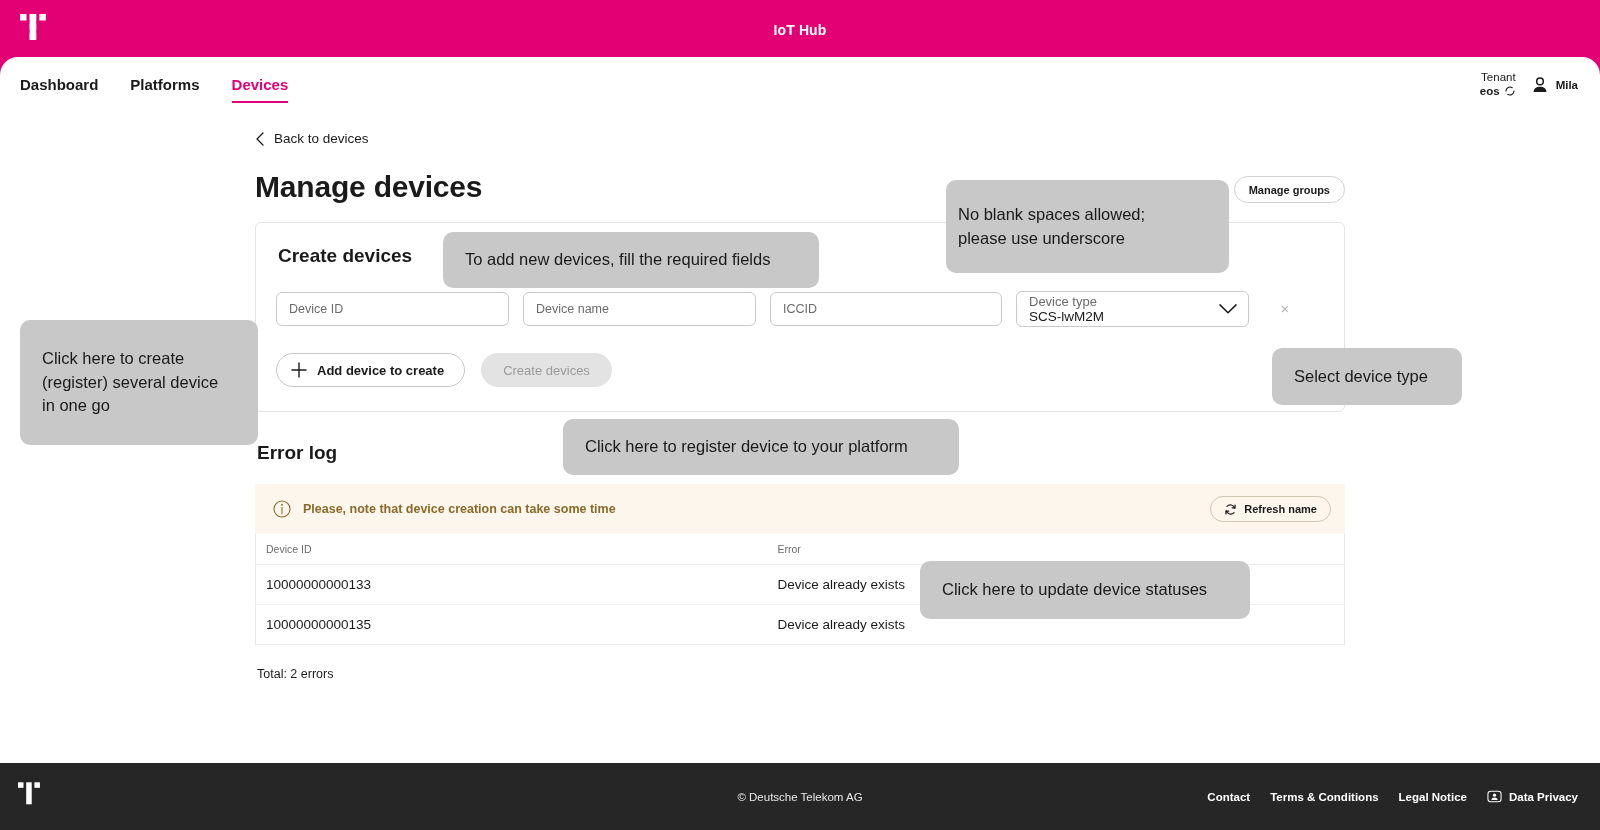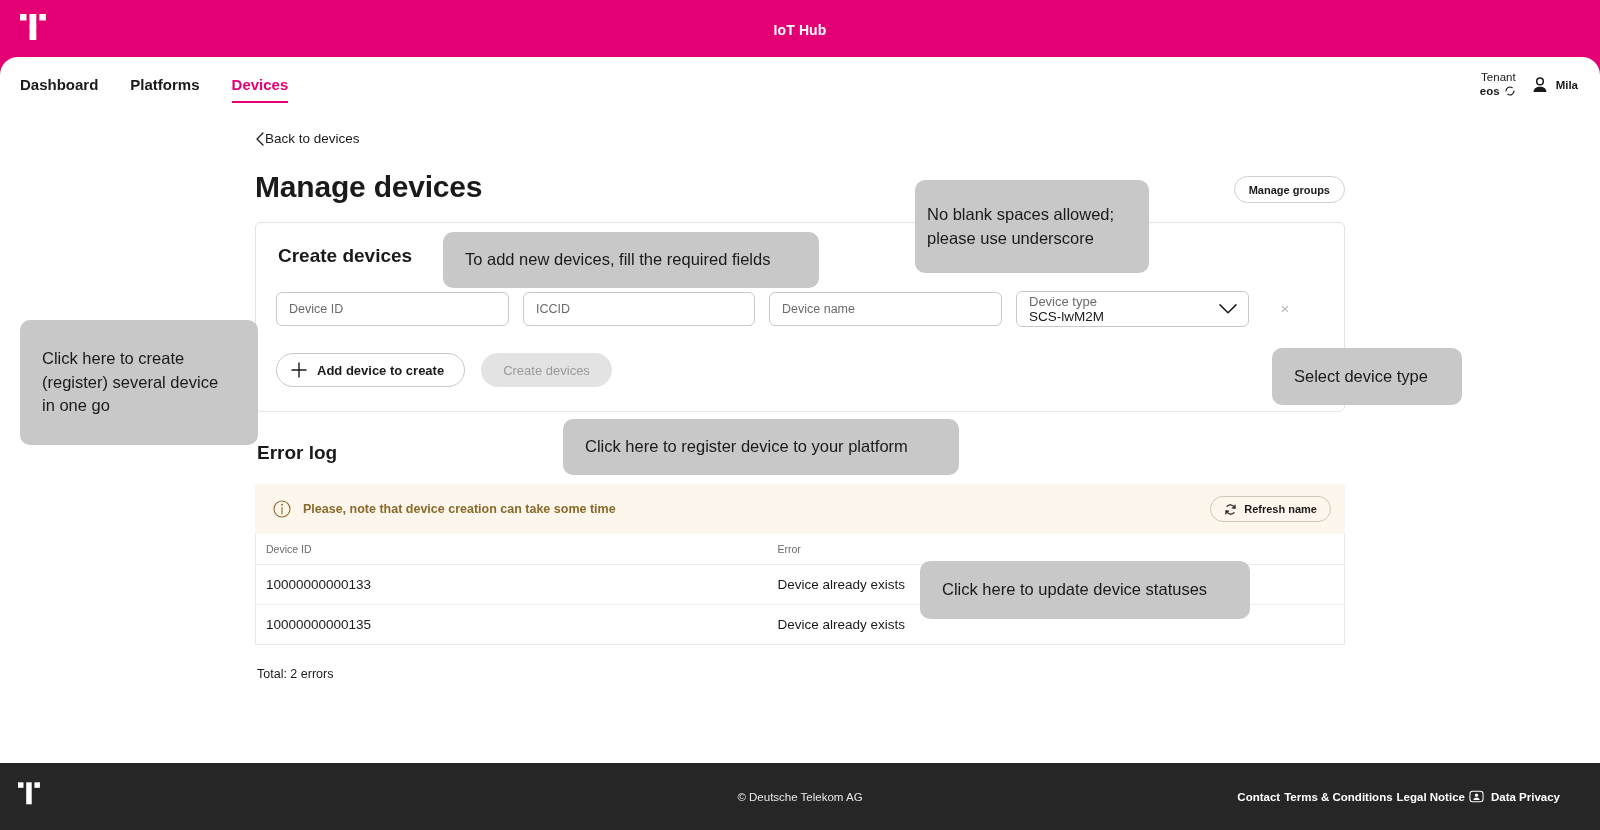--- a/index.html
+++ b/index.html
@@ -82,21 +82,21 @@
   .user-name { font-size: 11.5px; font-weight: 700; color: #1a1a1a; }
 
   
   .content {
     position: absolute;
     left: 255px; top: 74px;
     width: 1090px;
   }
 
   .back {
-    display: flex; align-items: center; 
+    display: flex; align-items: center; gap: 9px;
     font-size: 13.5px; color: #1a1a1a;
     cursor: pointer;
     width: fit-content;
   }
 
   .title-row {
     margin-top: 24px;
     display: flex; align-items: flex-start; justify-content: space-between;
   }
   .page-title {
@@ -255,22 +255,22 @@
     width: 1600px; height: 67px;
     background: #262626;
     display: flex; align-items: center;
   }
   .tlogo-foot { position: absolute; left: 18px; top: 19px; width: 22px; height: 26px; }
   .copyright {
     position: absolute; left: 0; right: 0; text-align: center;
     font-size: 11.5px; color: #e8e8e8;
   }
   .footer-links {
-    position: absolute; right: 40px;
-    display: flex; align-items: center; gap: 4px;
+    position: absolute; right: 22px;
+    display: flex; align-items: center; gap: 20px;
   }
   .footer-link { font-size: 11.5px; font-weight: 700; color: #ffffff; cursor: pointer; }
   .privacy { display: flex; align-items: center; gap: 7px; }
 </style>
 </head>
 <body>
 
 <div class="app">
 
   <div class="topbar">
@@ -327,22 +327,22 @@
       <div class="title-row">
         <h1 class="page-title">Manage devices</h1>
         <button class="manage-groups-btn">Manage groups</button>
       </div>
 
       <div class="card">
         <h2 class="card-title">Create devices</h2>
 
         <div class="field-row">
           <input class="input w1" type="text" placeholder="Device ID" style="">
+          <input class="input w3" type="text" placeholder="Device name" style="">
           <input class="input w2" type="text" placeholder="ICCID" style="">
-          <input class="input w3" type="text" placeholder="Device name" style="">
 
           <div class="select-wrap">
             <span class="select-label">Device type</span>
             <span class="select-value">SCS-lwM2M</span>
             <svg class="chev" width="18" height="11" viewBox="0 0 18 11">
               <path d="M1 1.4 9 9.2 17 1.4" fill="none" stroke="#1a1a1a" stroke-width="1.5" stroke-linecap="round" stroke-linejoin="round"></path>
             </svg>
           </div>
 
           <div class="remove-x">×</div>
@@ -406,21 +406,21 @@
     <polygon points="0,0 50,0 10,40" fill="#c8c8c8"></polygon>
   </svg>
   <svg class="tail" style="left:710px;top:262px;" width="60" height="40" viewBox="0 0 60 40">
     <polygon points="10,0 60,0 50,40" fill="#c8c8c8"></polygon>
   </svg>
   <div class="callout" style="left:443px;top:208px;width:376px;height:56px;display:flex;align-items:center;margin-top:24px;">To add new devices, fill the required fields</div>
 
   <svg class="tail" style="left:938px;top:270px;" width="46" height="56" viewBox="0 0 46 56">
     <polygon points="0,0 40,0 8,56" fill="#c8c8c8"></polygon>
   </svg>
-  <div class="callout" style="left:915px;top:180px;width:234px;height:93px;white-space:pre-line;display:flex;align-items:center;padding-left:12px;">No blank spaces allowed;
+  <div class="callout" style="left:946px;top:180px;width:283px;height:93px;white-space:pre-line;display:flex;align-items:center;padding-left:12px;">No blank spaces allowed;
 please use underscore</div>
 
   <svg class="tail" style="left:230px;top:358px;" width="70" height="50" viewBox="0 0 70 50">
     <polygon points="0,0 70,24 0,50" fill="#c8c8c8"></polygon>
   </svg>
   <div class="callout" style="left:20px;top:320px;width:238px;height:125px;white-space:pre-line;display:flex;align-items:center;">Click here to create
 (register) several device
 in one go</div>
 
   <svg class="tail" style="left:1172px;top:330px;" width="110" height="62" viewBox="0 0 110 62">

